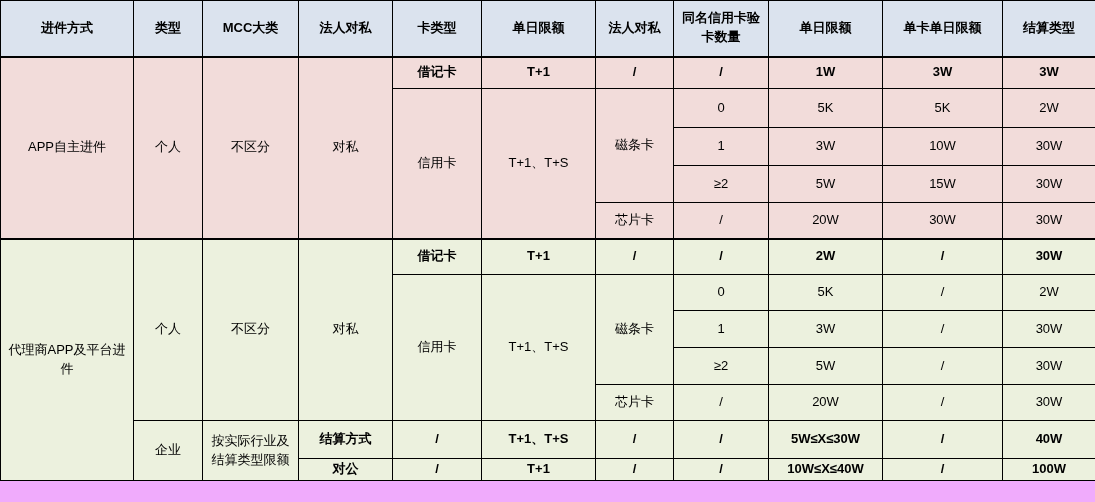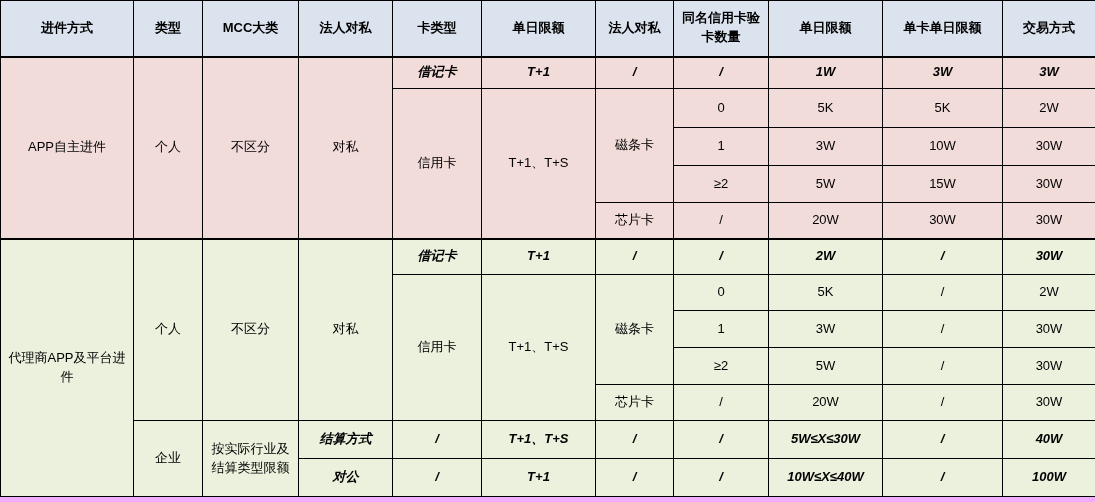--- a/index.html
+++ b/index.html
@@ -5,21 +5,21 @@
   html,body{margin:0;padding:0;background:#ffffff;}
   body{font-family:"Liberation Sans","DejaVu Sans",sans-serif;color:#000;}
   .sheet{width:1095px;height:502px;background:#f0abfc;overflow:hidden;}
   table{border-collapse:collapse;table-layout:fixed;width:1095px;}
   td,th{border:1px solid #000;text-align:center;vertical-align:middle;
         font-size:13px;line-height:1.45;padding:1px 3px;box-sizing:border-box;
         overflow:hidden;word-break:break-all;}
   thead th{background:#dbe3ee;font-weight:bold;border-bottom:2px solid #000;font-size:13px;}
   tr.pink>td{background:#f2dcda;}
   tr.green>td{background:#ecf1de;}
-  .b{font-weight:bold;font-style:italic;}
+  .b{font-weight:bold;}
   tr.section-start>td{border-top:2px solid #000;}
 </style>
 </head>
 <body>
 
 <div class="sheet">
 <table>
   <colgroup>
     <col style="width:133px">
         <col style="width:69px">
@@ -38,21 +38,21 @@
       <th>进件方式</th>
       <th>类型</th>
       <th>MCC大类</th>
       <th>法人对私</th>
       <th>卡类型</th>
       <th>单日限额</th>
       <th>法人对私</th>
       <th>同名信用卡验卡数量</th>
       <th>单日限额</th>
       <th>单卡单日限额</th>
-      <th>交易方式</th>
+      <th>结算类型</th>
     </tr>
   </thead>
   <tbody>
     <tr class="pink" style="height:32px">
       <td rowspan="5">APP自主进件</td>
       <td rowspan="5">个人</td>
       <td rowspan="5">不区分</td>
       <td rowspan="5">对私</td>
       <td class="b">借记卡</td>
       <td class="b">T+1</td>
@@ -136,21 +136,21 @@
       <td rowspan="2">按实际行业及结算类型限额</td>
       <td class="b">结算方式</td>
       <td class="b">/</td>
       <td class="b">T+1、T+S</td>
       <td class="b">/</td>
       <td class="b">/</td>
       <td class="b">5W≤X≤30W</td>
       <td class="b">/</td>
       <td class="b">40W</td>
     </tr>
-    <tr class="green" style="height:38px">
+    <tr class="green" style="height:22px">
       <td class="b">对公</td>
       <td class="b">/</td>
       <td class="b">T+1</td>
       <td class="b">/</td>
       <td class="b">/</td>
       <td class="b">10W≤X≤40W</td>
       <td class="b">/</td>
       <td class="b">100W</td>
     </tr>
   </tbody>

